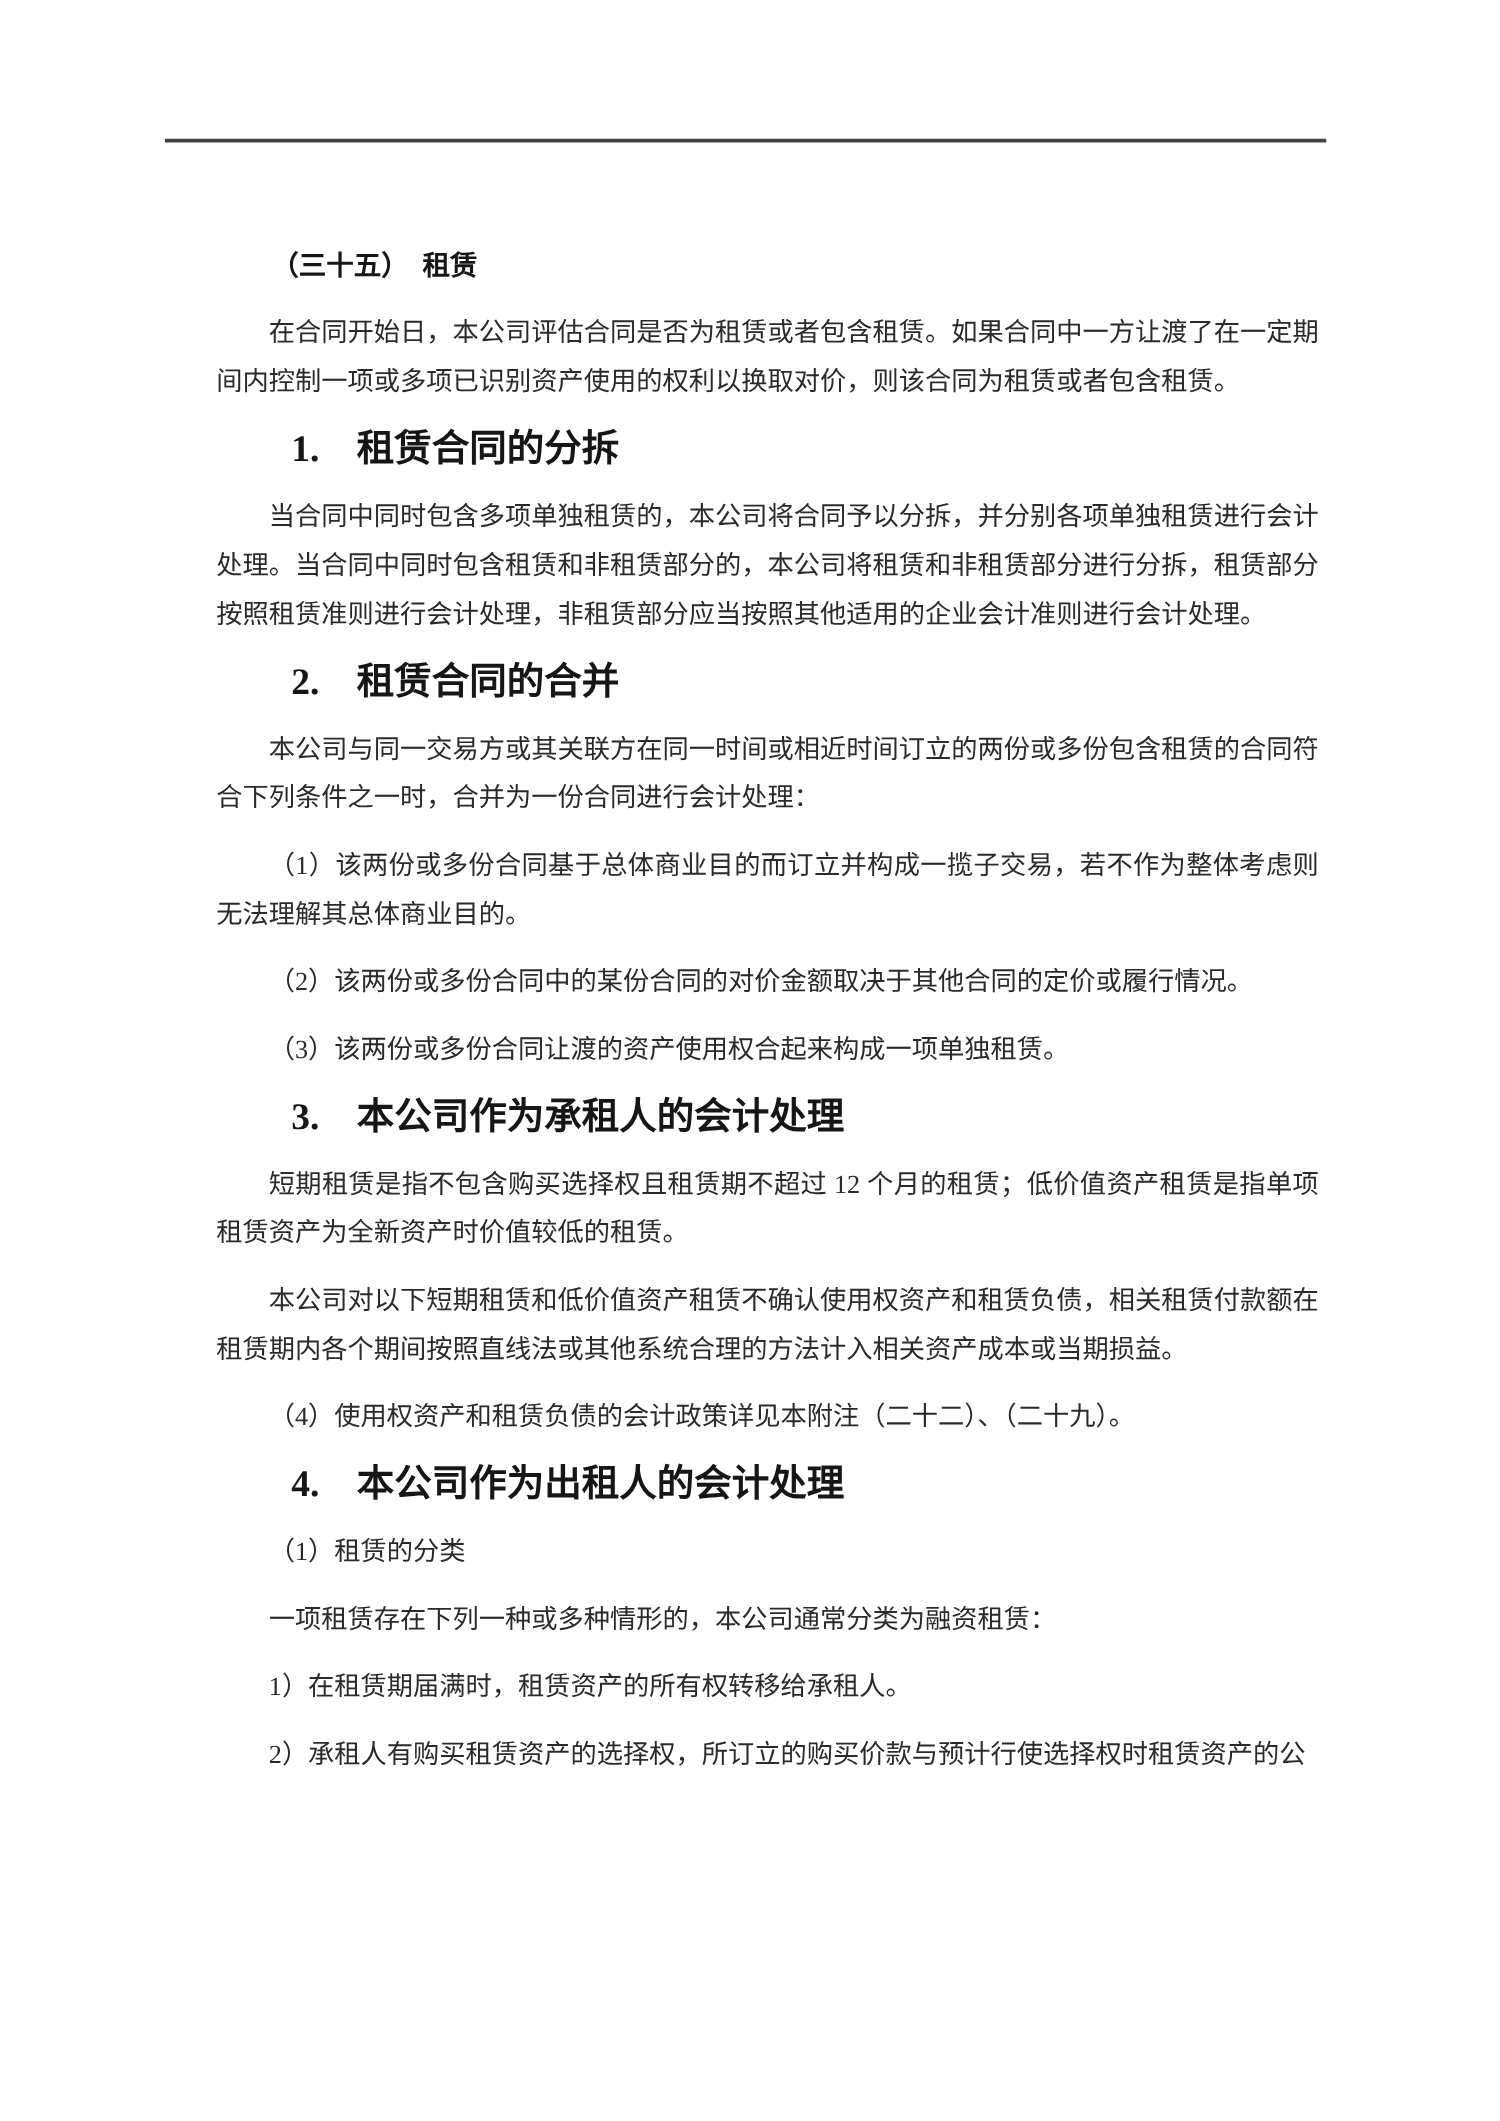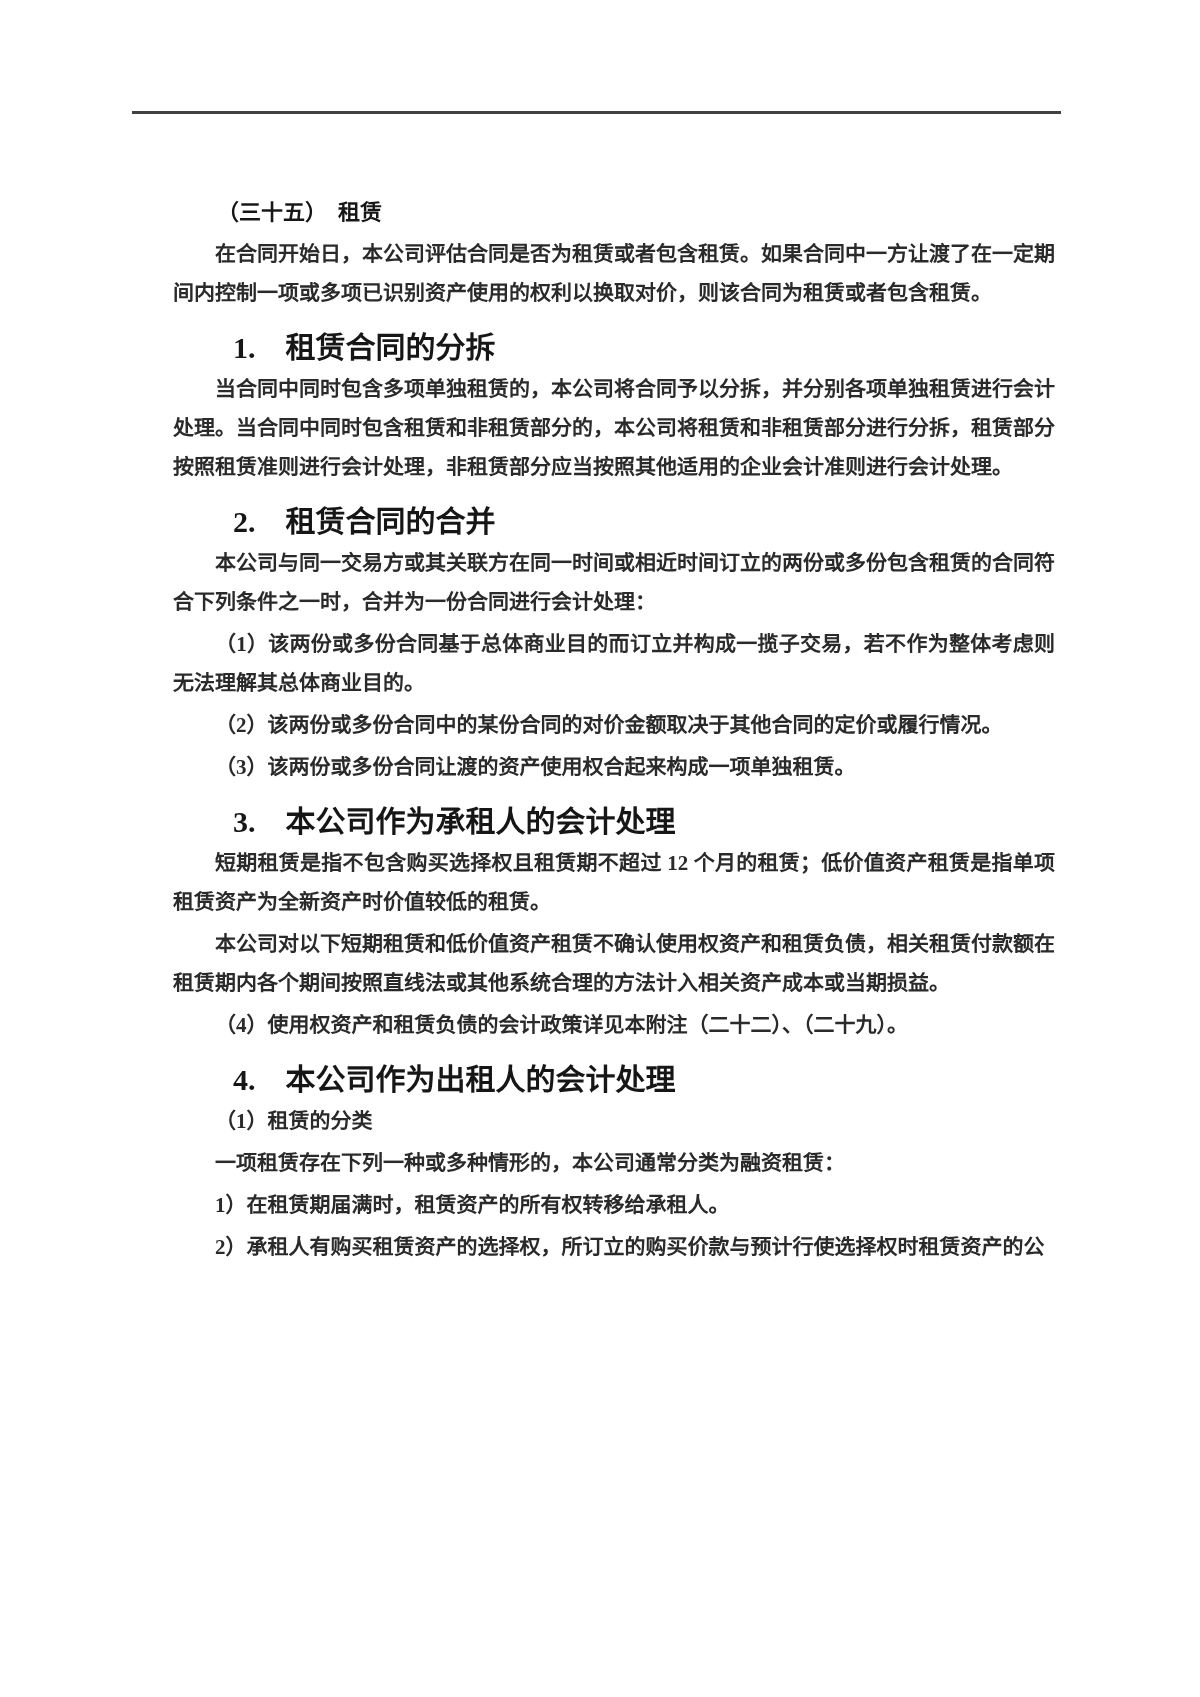--- a/index.html
+++ b/index.html
@@ -27,23 +27,22 @@
   .content {
     position: absolute;
     left: 173px;
     top: 193px;
     width: 882px;
     font-size: 21px;
     line-height: 39px;
     text-align: justify;
   }
   .content p {
-    margin: 3px 0;
+    margin: 15px 0;
     text-indent: 2em;
-    font-weight: bold;
   }
   .heading-sec {
     font-size: 22px;
     font-weight: 700;
     color: #161616;
     text-indent: 2em;
     margin: 0 0 2px 0;
     line-height: 39px;
   }
   .heading-sub {

